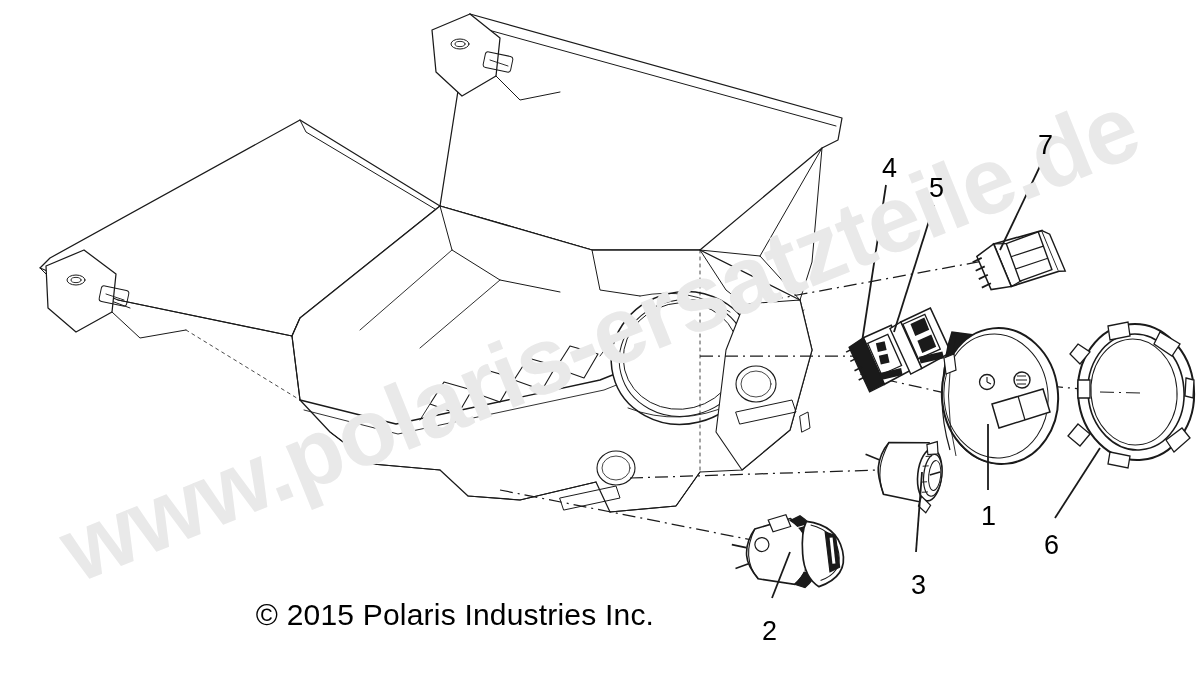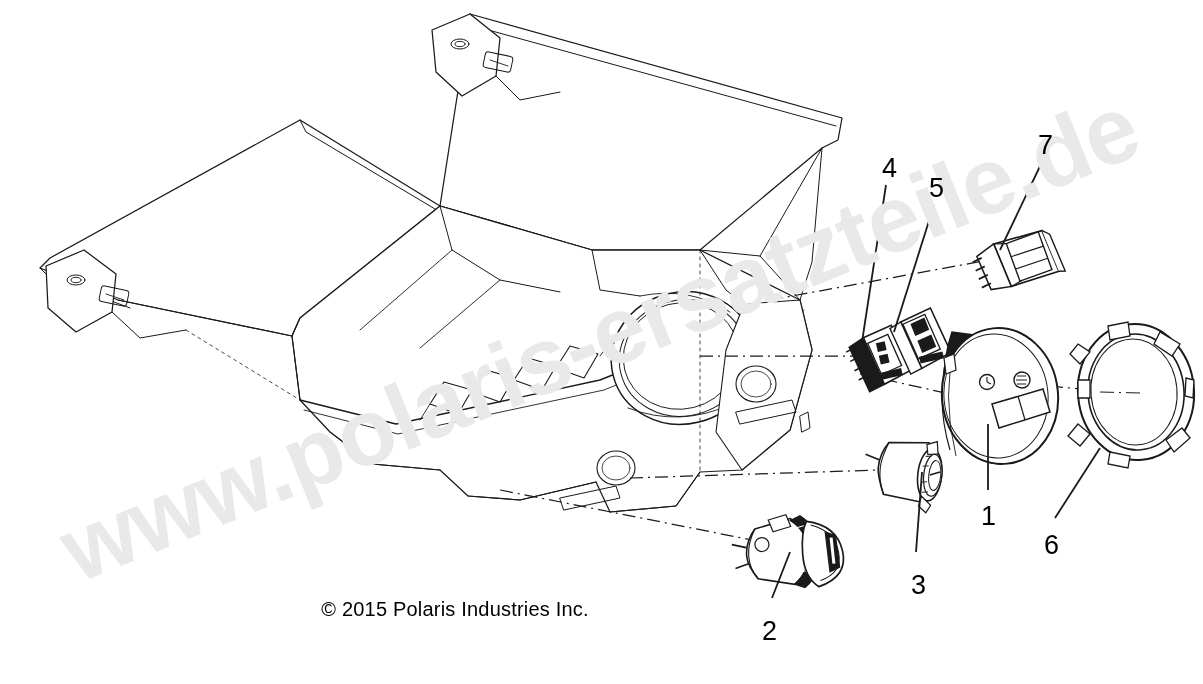--- a/index.html
+++ b/index.html
@@ -42,21 +42,21 @@
     line-height: 1;
     white-space: nowrap;
   }
   #copyright {
     position: absolute;
     left: 0;
     top: 598px;
     width: 910px;
     text-align: center;
     font-family: "Liberation Sans", sans-serif;
-    font-size: 20px;
+    font-size: 30px;
     color: #000000;
     letter-spacing: 0.2px;
   }
   .lineart { fill: none; stroke: #1a1a1a; }
 </style>
 </head>
 <body>
 
 <div id="stage">
 

